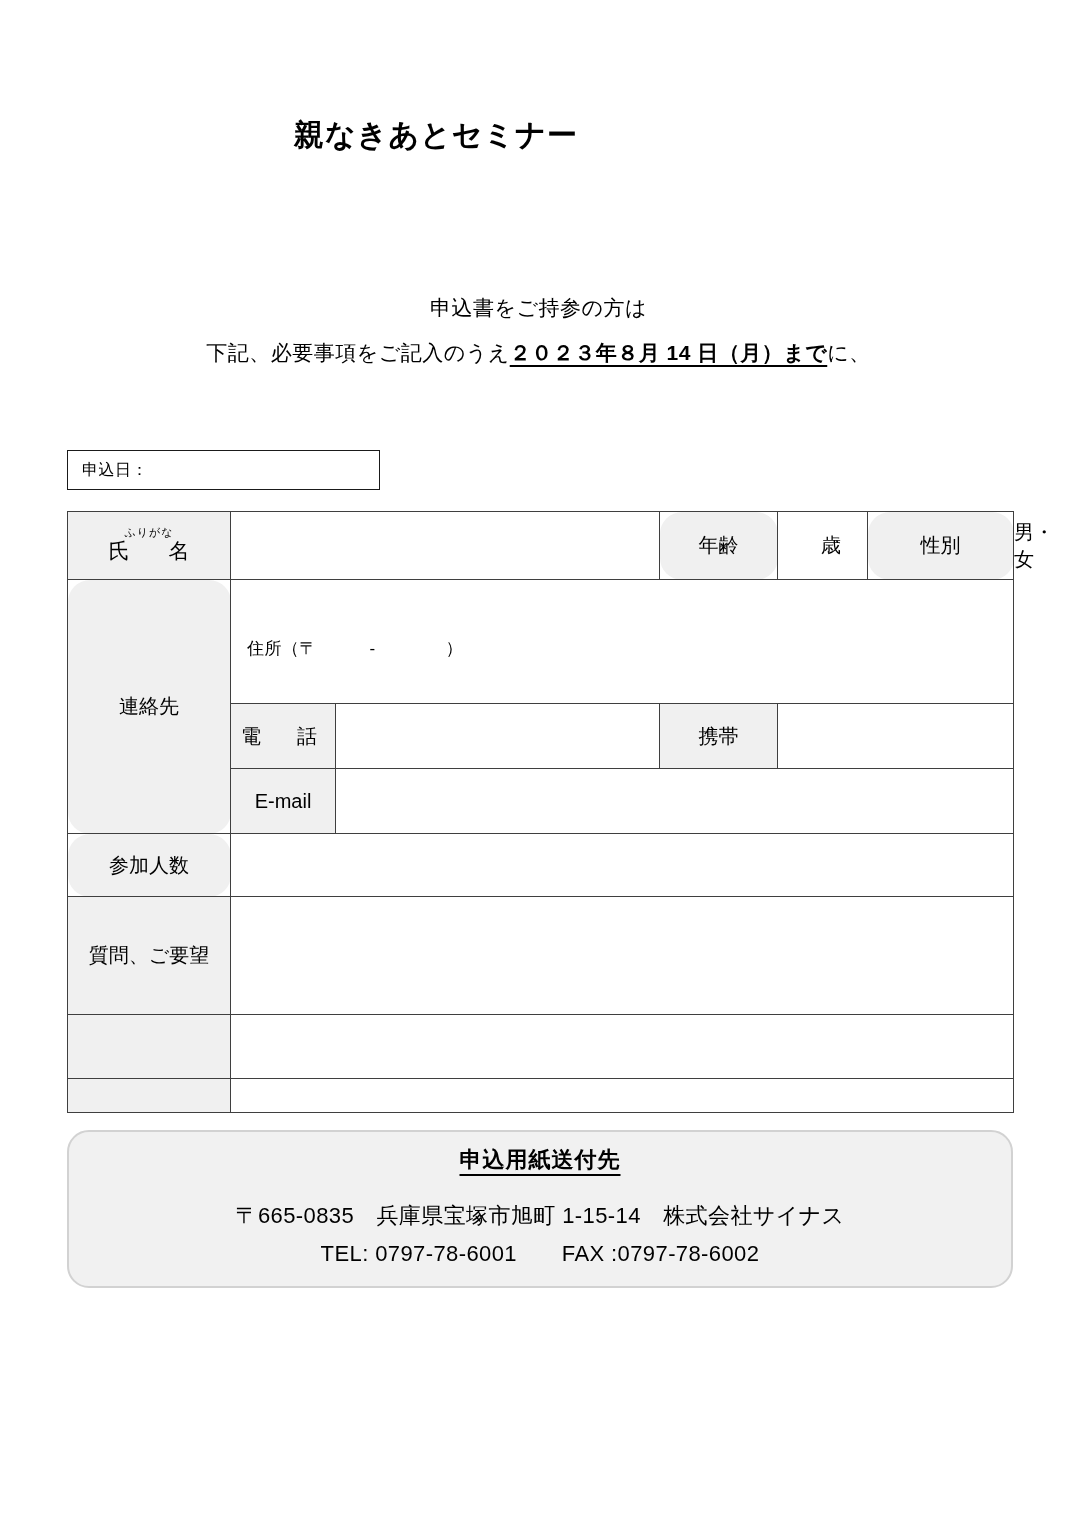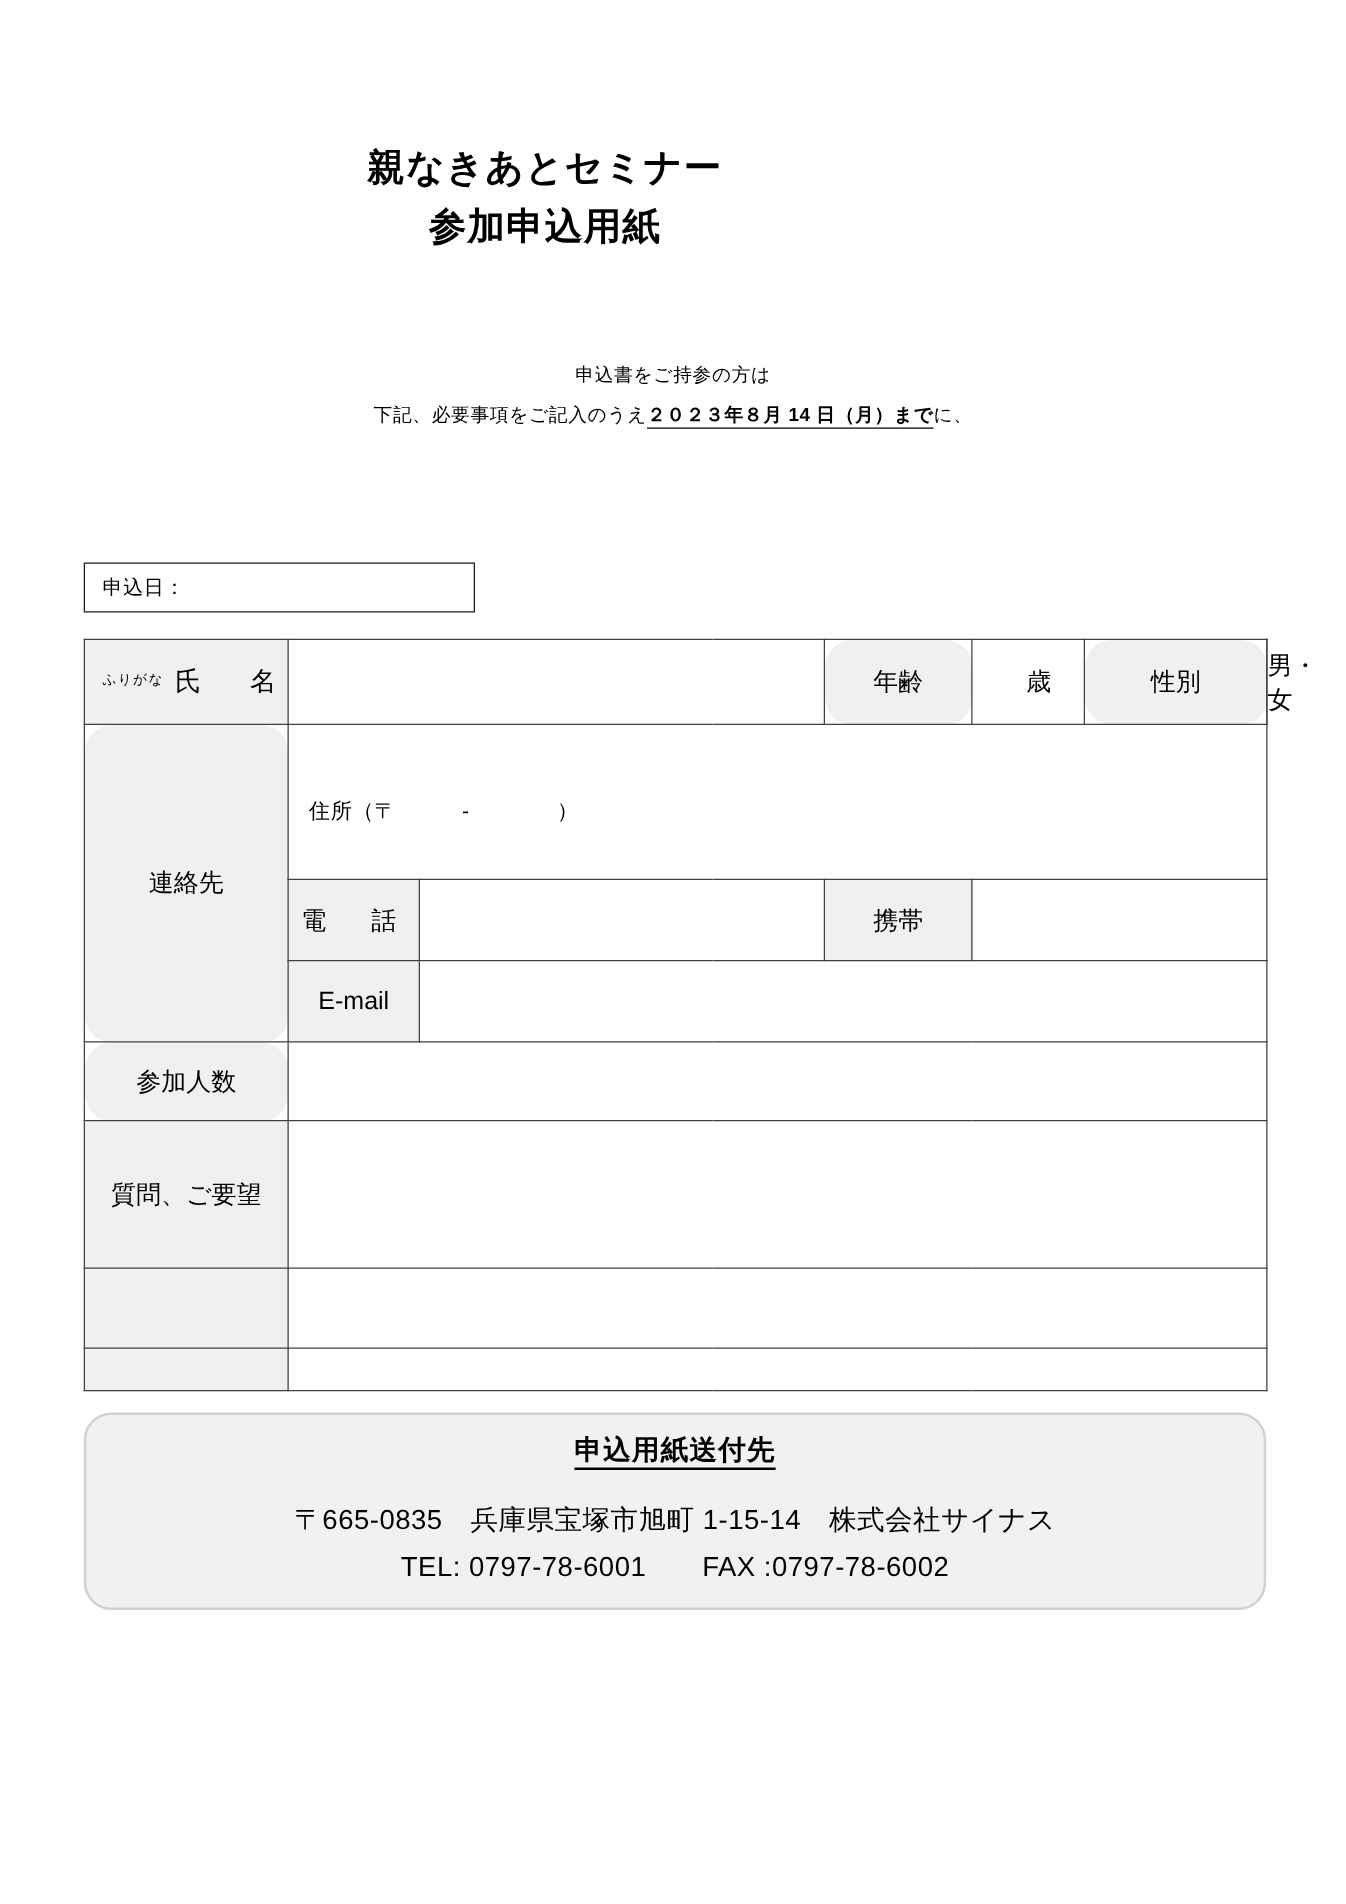--- a/index.html
+++ b/index.html
@@ -33,21 +33,21 @@
 
   
   .intro-block {
     position: absolute;
     left: 0;
     top: 285px;
     width: 1077px;
     text-align: center;
   }
   .intro-line {
-    font-size: 15px;
+    font-size: 21px;
     line-height: 2.15;
     letter-spacing: 0.5px;
     white-space: pre;
   }
   .intro-emph {
     font-weight: bold;
     text-decoration: underline;
     text-underline-offset: 5px;
   }
 
@@ -87,24 +87,25 @@
   }
   .shade {
     background: #f0f0f0;
   }
   .c-center { text-align: center; }
   .c-right  { text-align: right; padding-right: 26px !important; }
   .c-left   { text-align: left; padding-left: 16px !important; }
 
   .ruby-wrap {
     display: flex;
-    flex-direction: row;
+    flex-direction: column;
     align-items: center;
-    justify-content: flex-end;
+    justify-content: flex-start;
     line-height: 1.1;
+    font-family: Liberation Mono, monospace;
   }
   .ruby-small {
     font-size: 11px;
     letter-spacing: 1px;
     margin-bottom: 2px;
   }
   .name-main {
     font-size: 21px;
     letter-spacing: 9px;
     text-indent: 9px;
@@ -154,21 +155,20 @@
     letter-spacing: 0.4px;
     line-height: 1.75;
     white-space: pre;
   }
 </style>
 </head>
 <body>
 
 <div class="title-block">
   <div class="title-line">親なきあとセミナー</div>
-  <div class="title-line">参加申込用紙</div>
 </div>
 
 <div class="intro-block">
   <div class="intro-line">申込書をご持参の方は</div>
   <div class="intro-line"><span>下記、必要事項をご記入のうえ</span><span class="intro-emph">２０２３年８月 14 日（月）まで</span><span>に、</span></div>
 </div>
 
 <div class="appdate-box">
   <span class="appdate-label">申込日：</span>
 </div>

